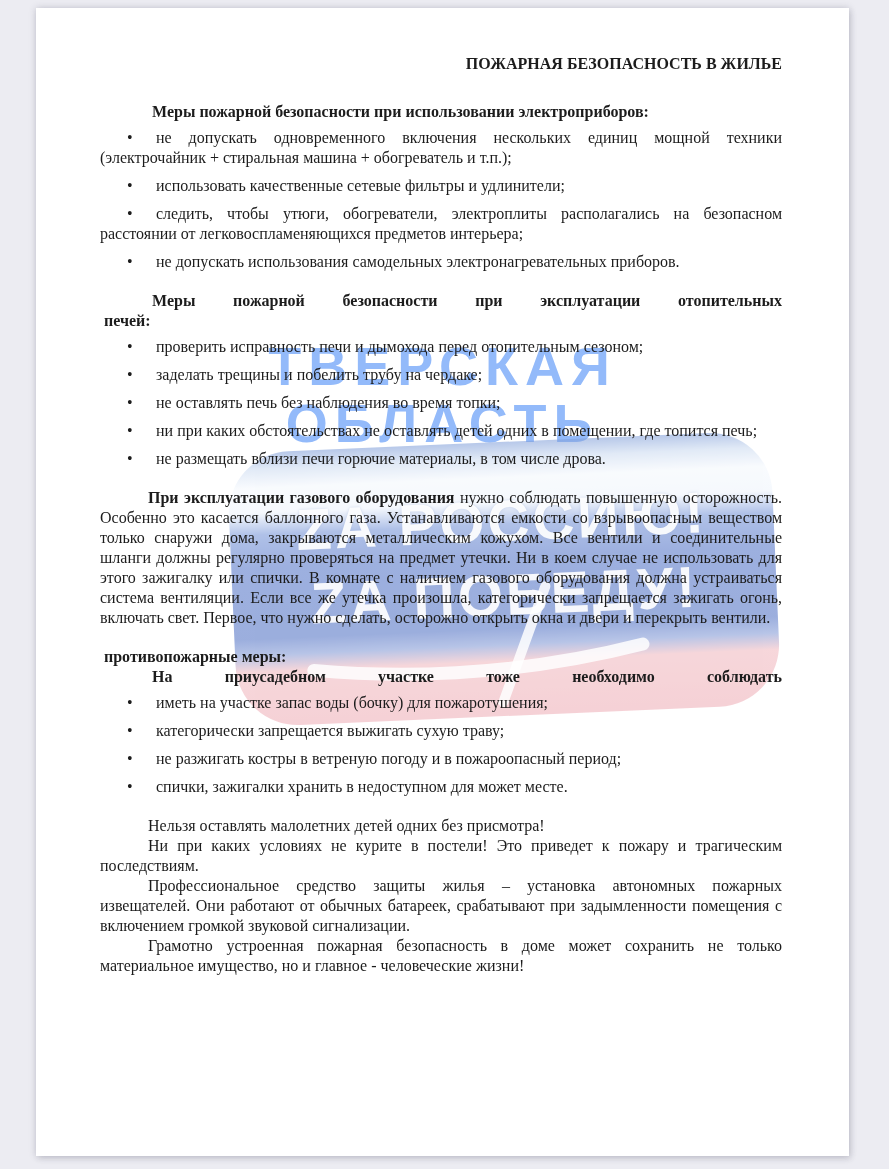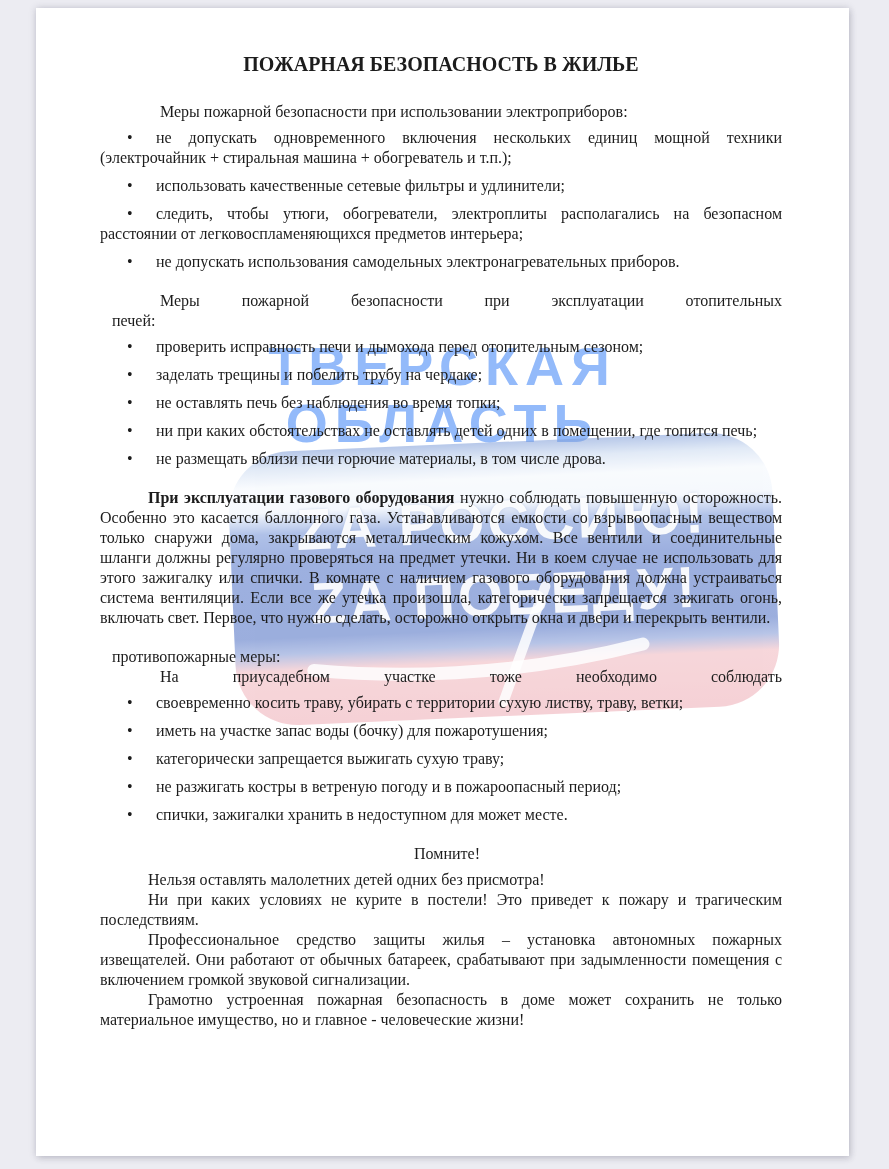--- a/index.html
+++ b/index.html
@@ -42,24 +42,24 @@
   .wm-flag-line.l2 { margin-top:8px; }
   .wm-swoosh { position:absolute; left:0; top:0; }
   
   .content {
     position:relative; z-index:2;
     padding:44px 67px 0 64px;
     font-size:16px; line-height:20px; color:#1c1c1c;
   }
   .doc-title {
     margin:0 0 26px 0;
-    font-size:20px; line-height:24px; font-weight:bold; text-align:center;
+    font-size:16px; line-height:24px; font-weight:bold; text-align:right;
   }
   .sec { margin:0 0 19px 0; }
-  .heading { margin:0 0 6px 12px; font-weight:normal; text-align:justify; }
+  .heading { margin:0 0 6px 4px; font-weight:bold; text-align:justify; }
   .indent { text-indent:48px; }
   .hline { display:block; }
   .spread { text-align:justify; text-align-last:justify; }
   .spread.indent { text-indent:48px; }
   .bullet { margin:0 0 8px 0; text-indent:27px; text-align:justify; }
   .bullet:last-child { margin-bottom:0; }
   .dot { display:inline-block; width:29px; text-indent:0; }
   .para { margin:0; text-indent:48px; text-align:justify; }
   .bold { font-weight:bold; }
   .center { text-align:center; text-indent:0; }
@@ -110,29 +110,27 @@
 
       <div class="sec">
         <p class="para"><span class="bold">При эксплуатации газового оборудования</span><span> нужно соблюдать повышенную осторожность. Особенно это касается баллонного газа. Устанавливаются емкости со взрывоопасным веществом только снаружи дома, закрываются металлическим кожухом. Все вентили и соединительные шланги должны регулярно проверяться на предмет утечки. Ни в коем случае не использовать для этого зажигалку или спички. В комнате с наличием газового оборудования должна устраиваться система вентиляции. Если все же утечка произошла, категорически запрещается зажигать огонь, включать свет. Первое, что нужно сделать, осторожно открыть окна и двери и перекрыть вентили.</span></p>
       </div>
 
       <div class="sec">
         <p class="heading">
             <span class="hline">противопожарные меры:</span>
             <span class="hline spread indent">На приусадебном участке тоже необходимо соблюдать</span>
           </p>
-        <p class="bullet"><span class="dot">•</span><span>своевременно косить траву, убирать с территории сухую листву, траву, ветки;</span></p>
         <p class="bullet"><span class="dot">•</span><span>иметь на участке запас воды (бочку) для пожаротушения;</span></p>
         <p class="bullet"><span class="dot">•</span><span>категорически запрещается выжигать сухую траву;</span></p>
         <p class="bullet"><span class="dot">•</span><span>не разжигать костры в ветреную погоду и в пожароопасный период;</span></p>
         <p class="bullet"><span class="dot">•</span><span>спички, зажигалки хранить в недоступном для может месте.</span></p>
       </div>
 
       <div class="sec">
-        <p class="heading center">Помните!</p>
         <p class="para">Нельзя оставлять малолетних детей одних без присмотра!</p>
         <p class="para">Ни при каких условиях не курите в постели! Это приведет к пожару и трагическим последствиям.</p>
         <p class="para">Профессиональное средство защиты жилья – установка автономных пожарных извещателей. Они работают от обычных батареек, срабатывают при задымленности помещения с включением громкой звуковой сигнализации.</p>
         <p class="para">Грамотно устроенная пожарная безопасность в доме может сохранить не только материальное имущество, но и главное - человеческие жизни!</p>
       </div>
 
     </div>
   </div>
 </div>
 

